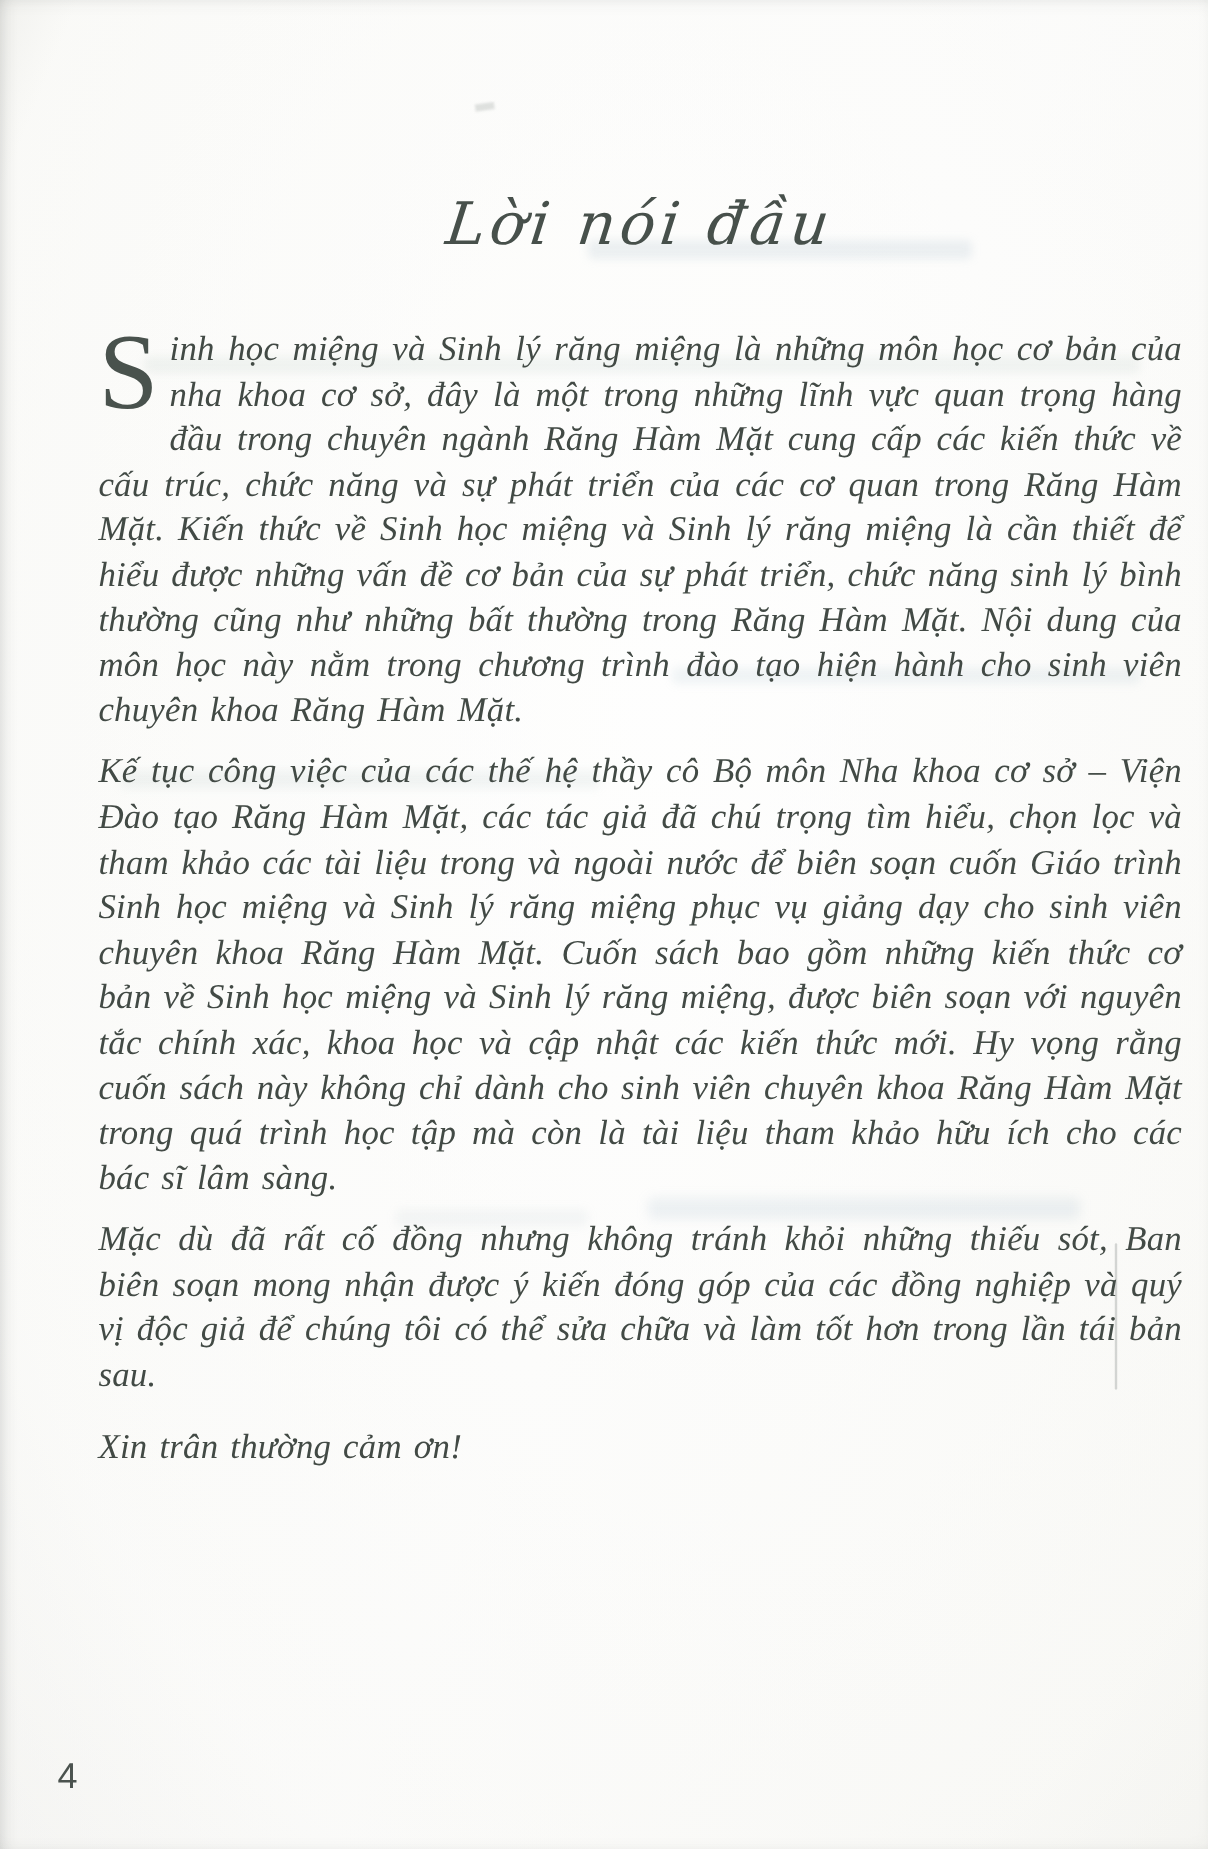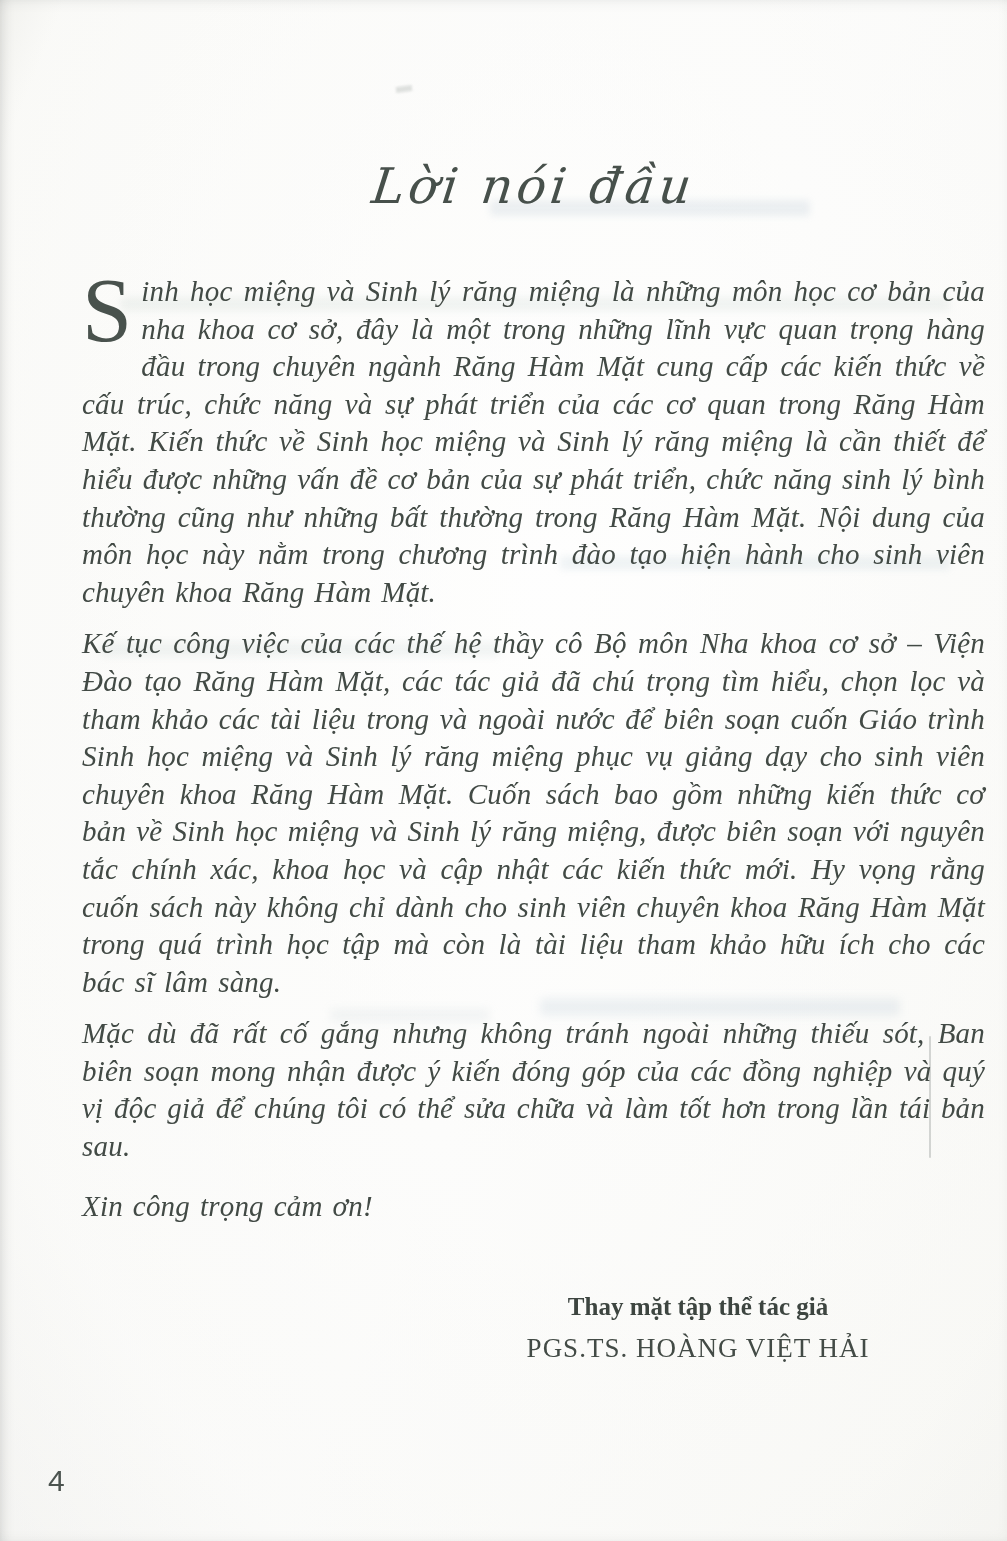--- a/index.html
+++ b/index.html
@@ -140,26 +140,22 @@
   <div class="streak"></div>
 
   <div class="content">
 
     <h1 class="title">Lời nói đầu</h1>
 
     <p class="body-par"><span class="dropcap">S</span><span>inh học miệng và Sinh lý răng miệng là những môn học cơ bản của nha khoa cơ sở, đây là một trong những lĩnh vực quan trọng hàng đầu trong chuyên ngành Răng Hàm Mặt cung cấp các kiến thức về cấu trúc, chức năng và sự phát triển của các cơ quan trong Răng Hàm Mặt. Kiến thức về Sinh học miệng và Sinh lý răng miệng là cần thiết để hiểu được những vấn đề cơ bản của sự phát triển, chức năng sinh lý bình thường cũng như những bất thường trong Răng Hàm Mặt. Nội dung của môn học này nằm trong chương trình đào tạo hiện hành cho sinh viên chuyên khoa Răng Hàm Mặt.</span></p>
 
     <p class="body-par"><span>Kế tục công việc của các thế hệ thầy cô Bộ môn Nha khoa cơ sở – Viện Đào tạo Răng Hàm Mặt, các tác giả đã chú trọng tìm hiểu, chọn lọc và tham khảo các tài liệu trong và ngoài nước để biên soạn cuốn Giáo trình </span><span class="bold-run">Sinh học miệng và Sinh lý răng miệng</span><span> phục vụ giảng dạy cho sinh viên chuyên khoa Răng Hàm Mặt. Cuốn sách bao gồm những kiến thức cơ bản về Sinh học miệng và Sinh lý răng miệng, được biên soạn với nguyên tắc chính xác, khoa học và cập nhật các kiến thức mới. Hy vọng rằng cuốn sách này không chỉ dành cho sinh viên chuyên khoa Răng Hàm Mặt trong quá trình học tập mà còn là tài liệu tham khảo hữu ích cho các bác sĩ lâm sàng.</span></p>
 
-    <p class="body-par">Mặc dù đã rất cố gắng nhưng không tránh ngoài những thiếu sót, Ban biên soạn mong nhận được ý kiến đóng góp của các đồng nghiệp và quý vị độc giả để chúng tôi có thể sửa chữa và làm tốt hơn trong lần tái bản sau.</p>
+    <p class="body-par">Mặc dù đã rất cố đồng nhưng không tránh khỏi những thiếu sót, Ban biên soạn mong nhận được ý kiến đóng góp của các đồng nghiệp và quý vị độc giả để chúng tôi có thể sửa chữa và làm tốt hơn trong lần tái bản sau.</p>
 
-    <p class="body-par closing-par">Xin công trọng cảm ơn!</p>
+    <p class="body-par closing-par">Xin trân thường cảm ơn!</p>
 
-    <div class="signature">
-      <div class="signature-role">Thay mặt tập thể tác giả</div>
-      <div class="signature-name">PGS.TS. HOÀNG VIỆT HẢI</div>
-    </div>
 
   </div>
 
   <div class="folio">4</div>
 
 </div>
 
 </body></html>

